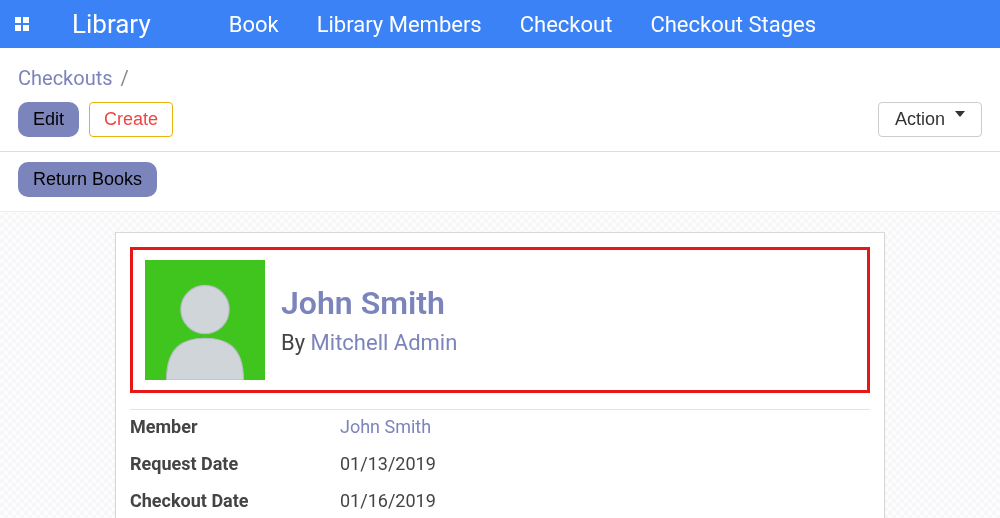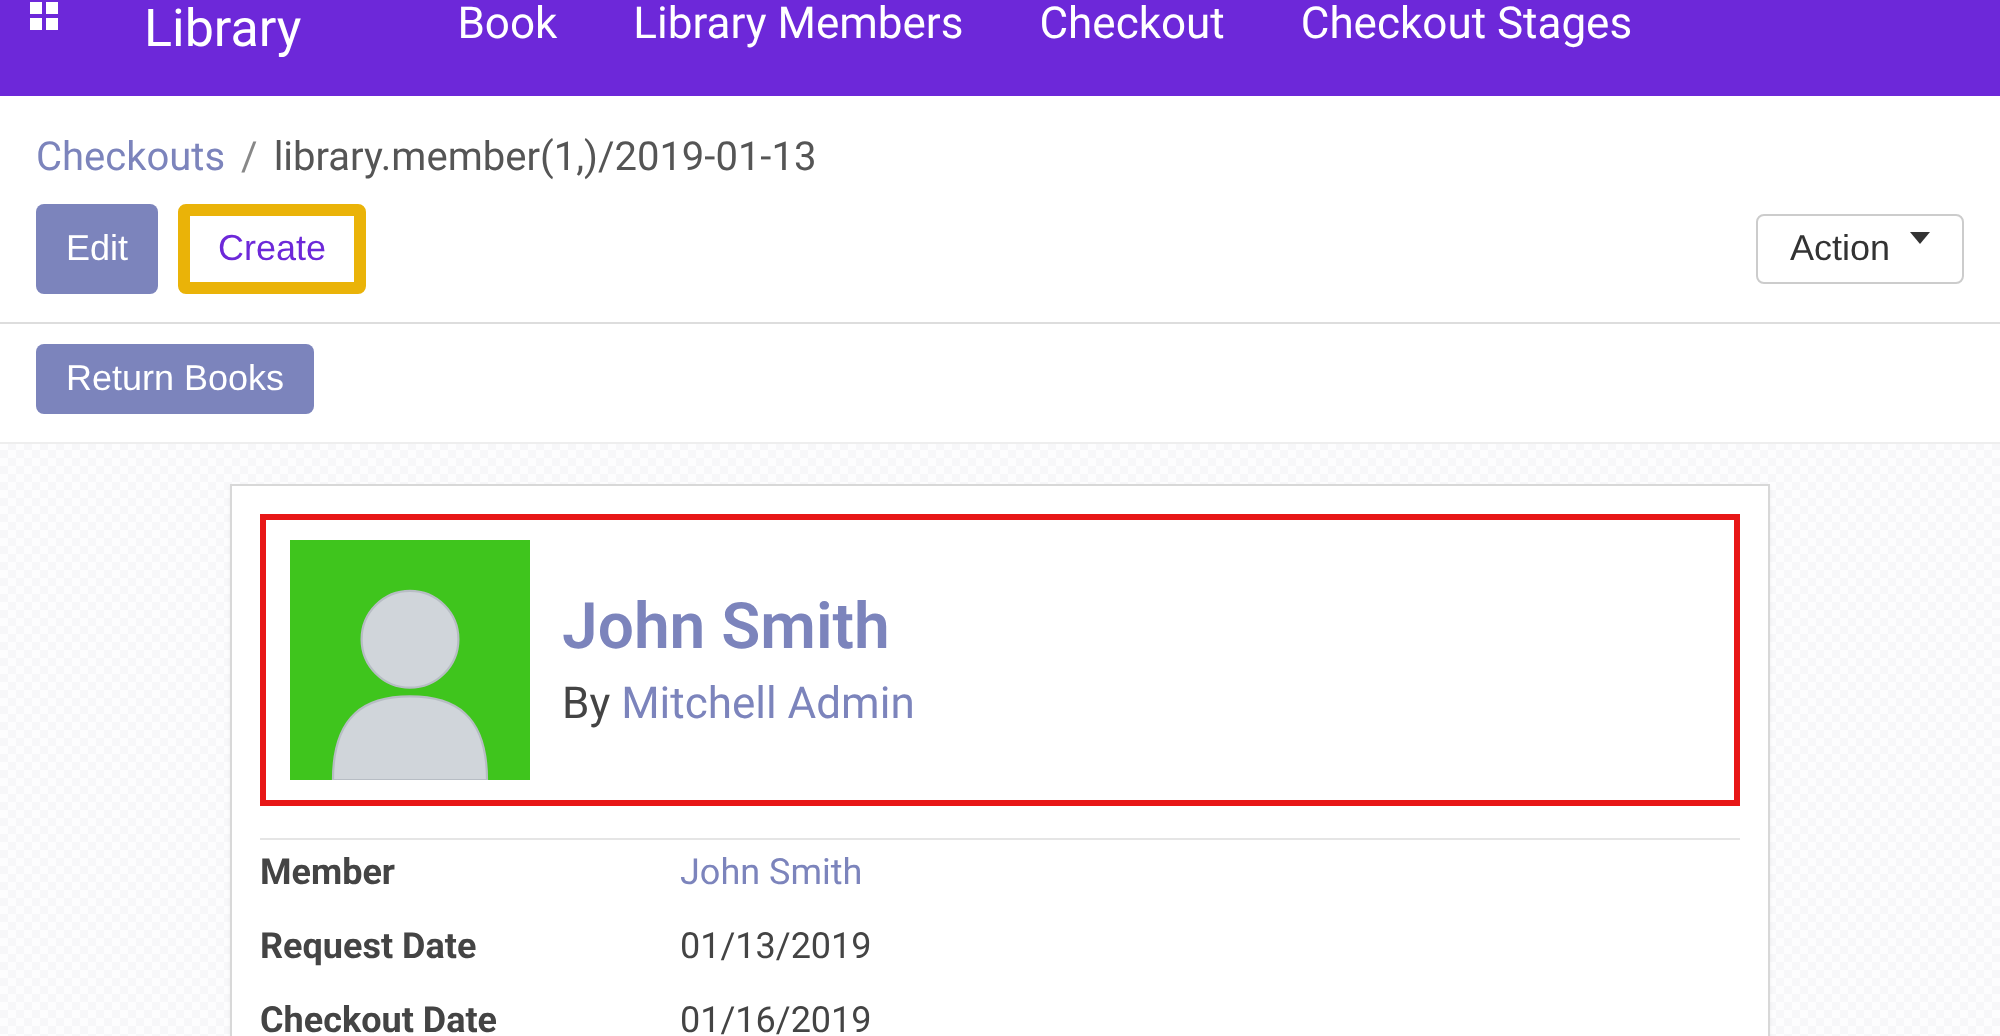--- a/index.html
+++ b/index.html
@@ -1,31 +1,31 @@
 <!DOCTYPE html>
 <html><head>
   <meta charset="utf-8">
   <style>
     * { margin: 0; padding: 0; box-sizing: border-box; }
     body { font-family: -apple-system, BlinkMacSystemFont, "Segoe UI", Roboto, sans-serif; background: #fff; width: 1000px; }
     
-    .navbar { background: #6d28d9; height: 48px; display: flex; align-items: flex-start; padding: 0 14px; gap: 38px; }
+    .navbar { background: #3b82f6; height: 48px; display: flex; align-items: center; padding: 0 14px; gap: 38px; }
     .navbar .apps-icon { width: 16px; height: 16px; color: #fff; }
     .navbar .brand { color: #fff; font-size: 26px; font-weight: 400; margin-left: 4px; margin-right: 40px; }
     .navbar .nav-item { color: #fff; font-size: 22px; cursor: pointer; }
     
     .toolbar { border-bottom: 1px solid #ddd; padding: 18px 18px 14px 18px; }
     .breadcrumb { font-size: 20px; color: #555; margin-bottom: 12px; display: flex; align-items: baseline; gap: 8px; }
     .breadcrumb .bc-link { color: #7c84bc; cursor: pointer; }
     .breadcrumb .bc-sep { color: #888; }
     .breadcrumb .bc-current { color: #555; }
     .toolbar-row { display: flex; justify-content: space-between; align-items: center; }
     .btn { font-size: 18px; padding: 6px 14px; border-radius: 4px; cursor: pointer; border: 1px solid transparent; }
-    .btn-primary { background: #7c84bc; color: #ffffff; }
-    .btn-secondary { background: #fff; color: #6d28d9; border: 6px solid #eab308; }
+    .btn-primary { background: #7c84bc; color: #000000; border-radius: 10px; }
+    .btn-secondary { background: #fff; color: #ef4444; border: 1px solid #eab308; }
     .btn-action { background: #fff; color: #333; border: 1px solid #ccc; padding: 6px 16px; display: flex; gap: 10px; }
     .btn-group-left { display: flex; gap: 10px; }
     .caret-down { width: 0; height: 0; border-left: 5px solid transparent; border-right: 5px solid transparent; border-top: 6px solid #333; margin-top: 2px; }
     
     .secondary-bar { padding: 10px 18px 14px 18px; border-bottom: 1px solid #eee; }
     
     .content-area { background: repeating-conic-gradient(#f7f7f9 0% 25%, #fdfdfe 0% 50%) 50% / 8px 8px; padding: 20px 18px 0 18px; min-height: 290px; }
     
     .form-sheet { background: #fff; border: 1px solid #d8d8d8; width: 770px; margin: 0 auto; box-shadow: 0 1px 2px rgba(0,0,0,0.06); }
     
@@ -59,21 +59,20 @@
   <span class="nav-item">Book</span>
   <span class="nav-item">Library Members</span>
   <span class="nav-item">Checkout</span>
   <span class="nav-item">Checkout Stages</span>
 </div>
 
 <div class="toolbar">
   <div class="breadcrumb">
     <span class="bc-link">Checkouts</span>
     <span class="bc-sep">/</span>
-    <span class="bc-current">library.member(1,)/2019-01-13</span>
   </div>
   <div class="toolbar-row">
     <div class="btn-group-left">
       <button class="btn btn-primary">Edit</button>
       <button class="btn btn-secondary">Create</button>
     </div>
     <button class="btn btn-action">
       <span>Action</span>
       <span class="caret-down"></span>
     </button>

